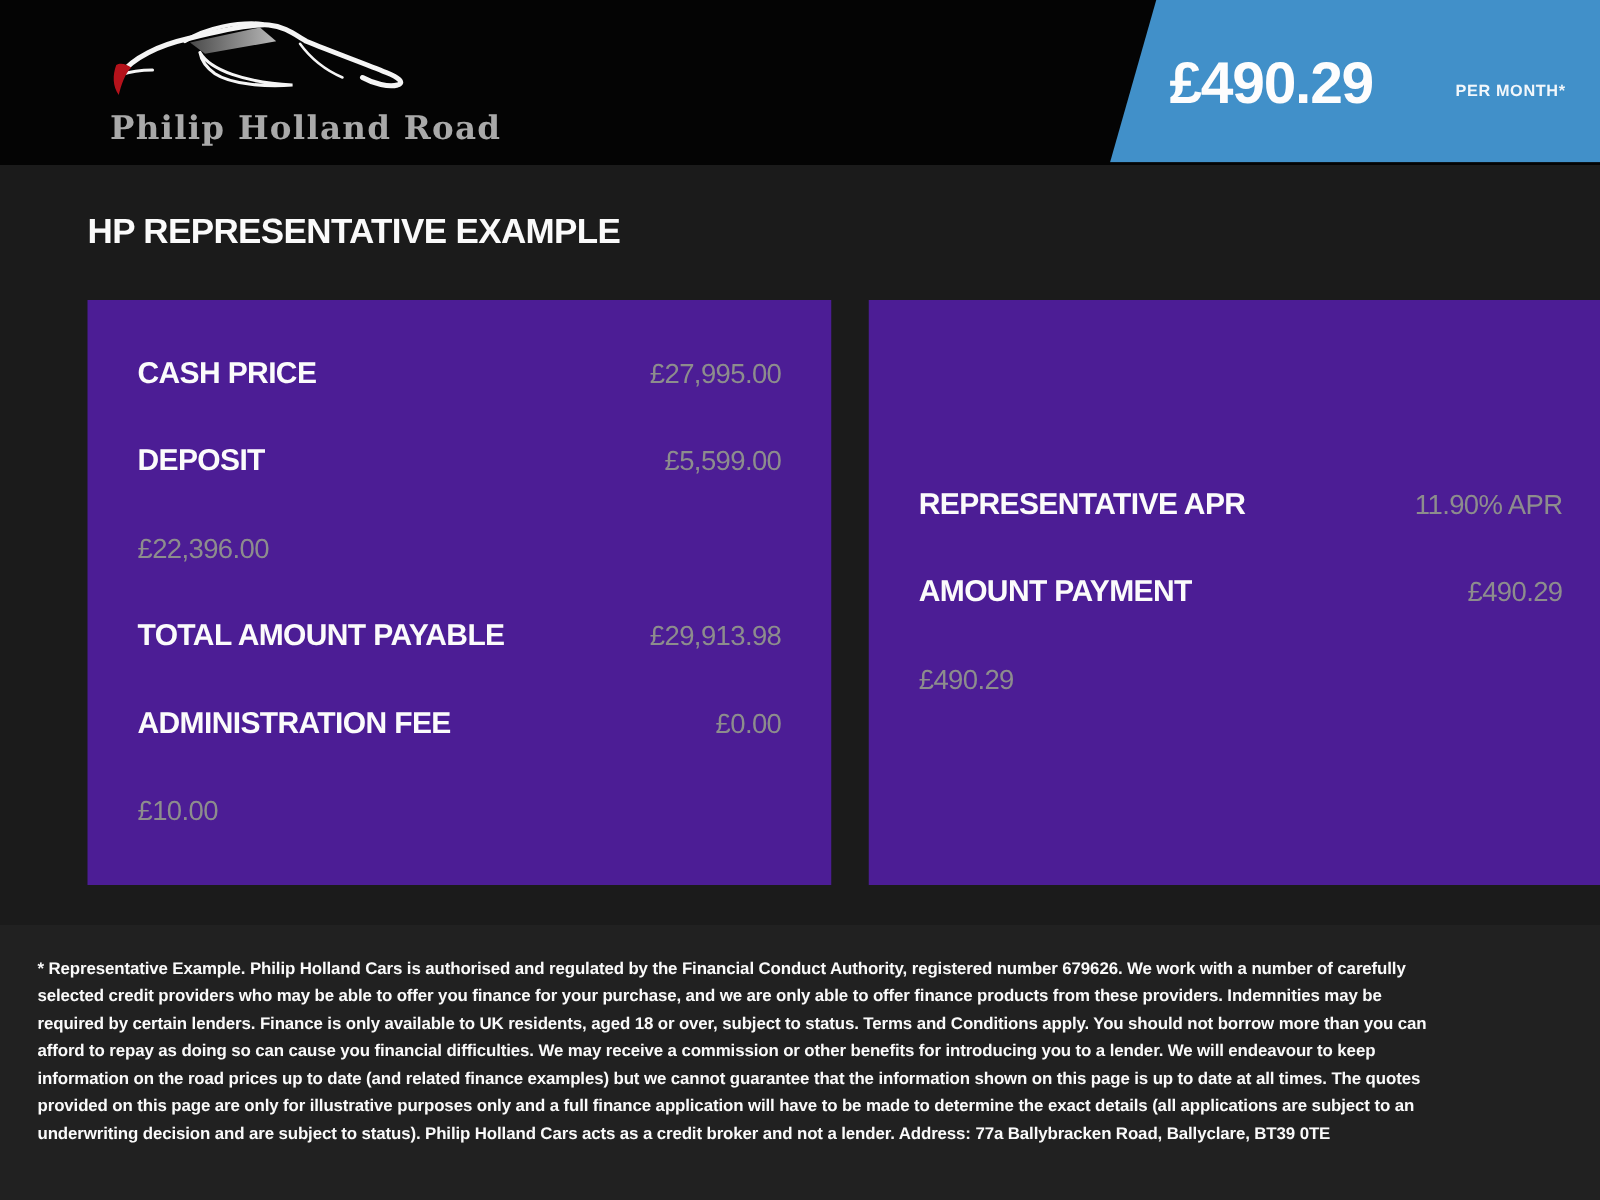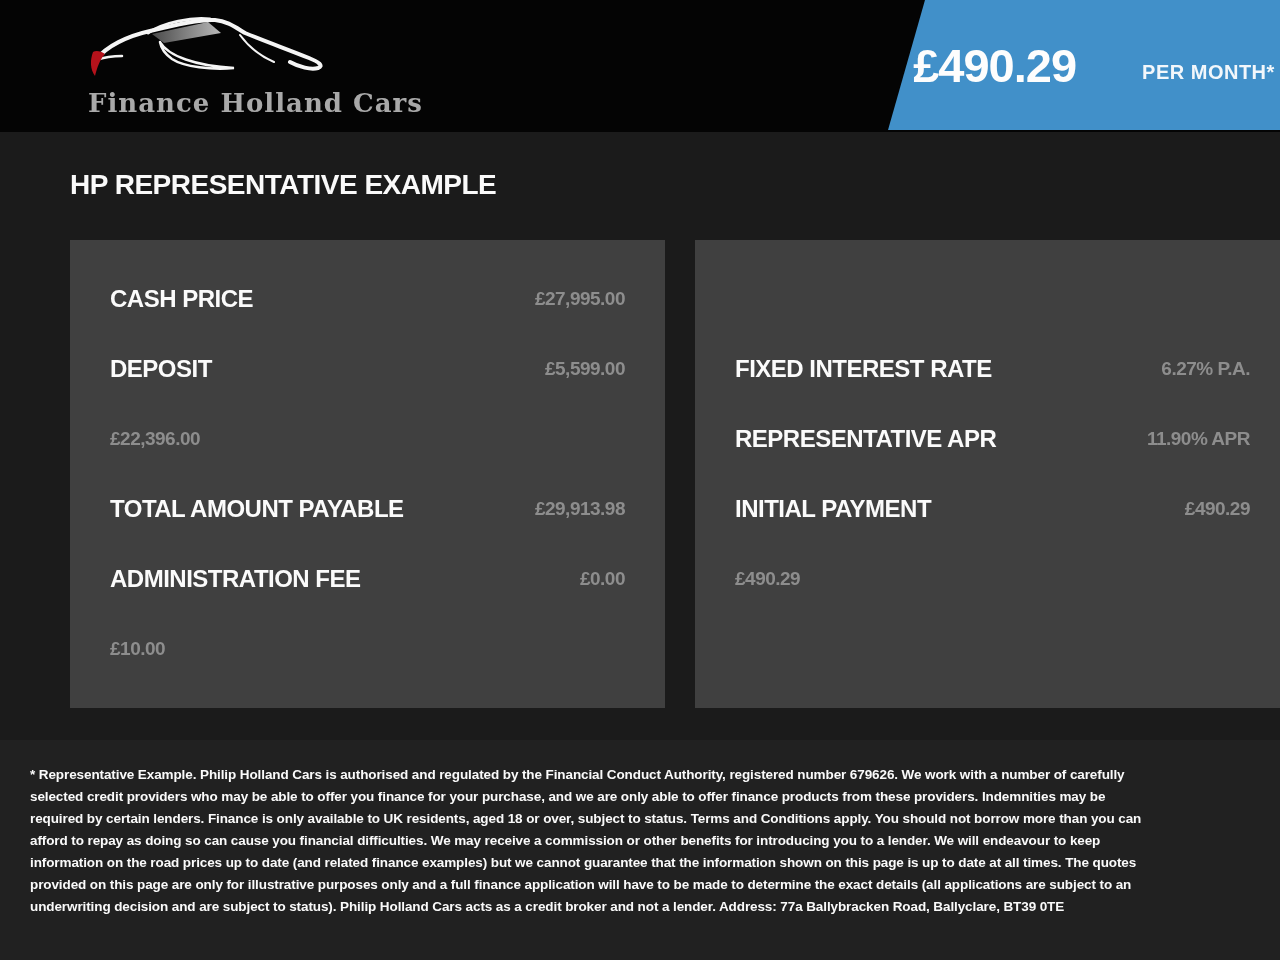--- a/index.html
+++ b/index.html
@@ -52,21 +52,21 @@
     padding-left: 40px;
   }
   .price-amount {
     color: #fdfdfd;
     font-size: 47px;
     font-weight: bold;
     letter-spacing: -1px;
   }
   .price-suffix {
     color: #f2f7fb;
-    font-size: 20px;
+    font-size: 13px;
     font-weight: bold;
     letter-spacing: 0.5px;
     padding-top: 14px;
     margin-left: 48px;
   }
 
   
   .main {
     width: 1280px;
     height: 608px;
@@ -82,43 +82,43 @@
     padding-top: 37px;
     height: 108px;
   }
   .panels {
     display: flex;
     gap: 30px;
   }
   .panel {
     width: 595px;
     height: 468px;
-    background: #404040;
+    background: #4c1d95;
     padding: 24px 40px;
     display: flex;
     flex-direction: column;
     justify-content: center;
   }
   .frow {
     height: 70px;
     display: flex;
     align-items: center;
     justify-content: space-between;
   }
   .frow .lbl {
     color: #fbfbfb;
     font-size: 24px;
     font-weight: bold;
     letter-spacing: -0.5px;
     white-space: nowrap;
   }
   .frow .val {
     color: #8d8d8d;
-    font-size: 19px;
-    font-weight: bold;
+    font-size: 22px;
+    font-weight: normal;
     letter-spacing: -0.5px;
     white-space: nowrap;
     text-align: left;
   }
 
   
   .footer {
     width: 1280px;
     height: 220px;
     background: #212121;
@@ -157,21 +157,21 @@
 
         <path d="M72,36 C80,50 108,60 146,62 C124,64 96,61 84,53 C77,48 73,42 72,36" fill="none" stroke="#f5f5f5" stroke-width="2.5" stroke-linecap="round"></path>
 
         <path d="M152,29 C160,40 172,50 186,56" fill="none" stroke="#f5f5f5" stroke-width="2" stroke-linecap="round"></path>
 
         <path d="M8,54 C14,52 24,50 34,50" fill="none" stroke="#f5f5f5" stroke-width="2.5" stroke-linecap="round"></path>
 
         <path d="M5,46 C2,54 2,63 7,70 C9,62 12,53 17,48 C13,45 8,44 5,46 Z" fill="#b5121b"></path>
       </svg>
     </span>
-    <div class="logo-text">Finance Holland Cars</div>
+    <div class="logo-text">Philip Holland Road</div>
   </div>
 
   <div class="price-banner">
     <span class="price-amount">£490.29</span>
     <span class="price-suffix">PER MONTH*</span>
   </div>
 </div>
 
 <div class="main">
   <div class="page-title">HP REPRESENTATIVE EXAMPLE</div>
@@ -197,29 +197,25 @@
         <span class="lbl">ADMINISTRATION FEE</span>
         <span class="val">£0.00</span>
       </div>
       <div class="frow">
         <span class="val">£10.00</span>
       </div>
     </div>
 
     <div class="panel">
       <div class="frow">
-        <span class="lbl">FIXED INTEREST RATE</span>
-        <span class="val">6.27% P.A.</span>
-      </div>
-      <div class="frow">
         <span class="lbl">REPRESENTATIVE APR</span>
         <span class="val">11.90% APR</span>
       </div>
       <div class="frow">
-        <span class="lbl">INITIAL PAYMENT</span>
+        <span class="lbl">AMOUNT PAYMENT</span>
         <span class="val">£490.29</span>
       </div>
       <div class="frow">
         <span class="val">£490.29</span>
       </div>
     </div>
   </div>
 </div>
 
 <div class="footer">

